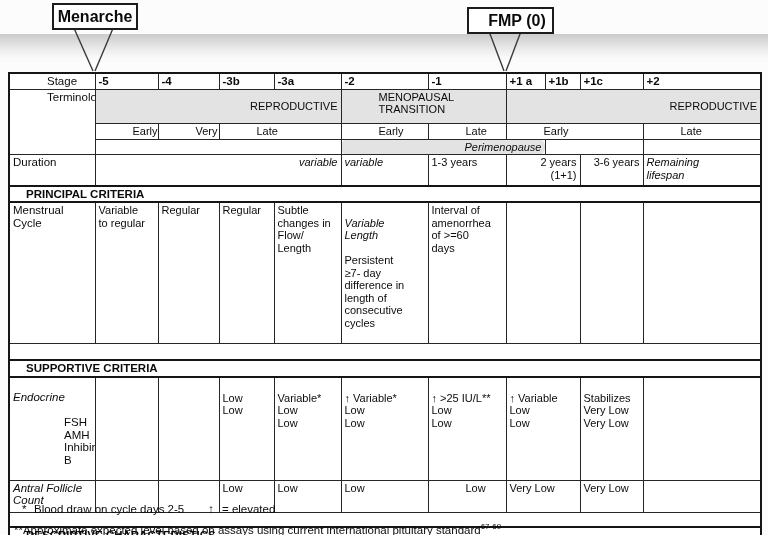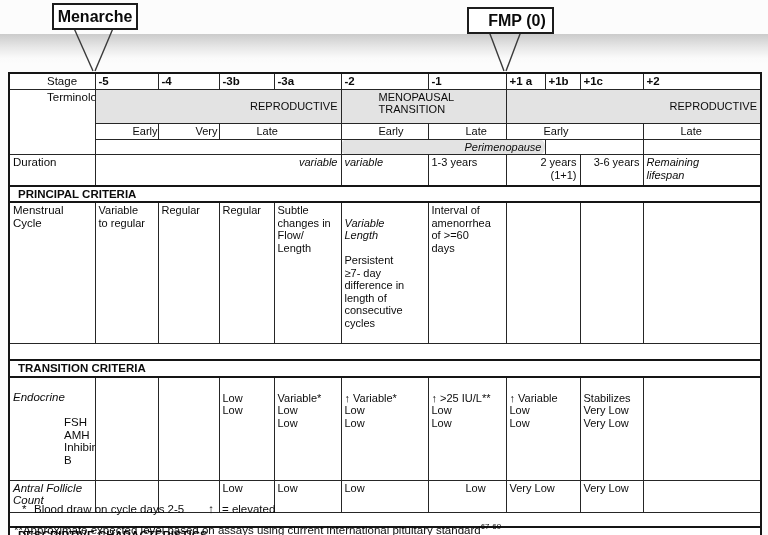--- a/index.html
+++ b/index.html
@@ -16,21 +16,21 @@
         table-layout:fixed;background:#fff;border:2px solid #151515;}
   td{border:1px solid #262626;font-size:11px;line-height:12.5px;padding:1px 3px;
      vertical-align:top;white-space:pre-line;overflow:hidden;}
   .lbl{font-size:11.5px;}
   .b{font-weight:400;padding-left:37px;}
   .i{font-style:italic;border-radius:7px;}
   .c{text-align:right;}
   .vm{vertical-align:middle;}
   .sh{background:#e3e3e3;}
   .stage{font-weight:700;font-size:11.5px;}
-  .band{font-weight:700;font-size:11.5px;vertical-align:middle;padding-left:8px;
+  .band{font-weight:700;font-size:11.5px;vertical-align:middle;padding-left:16px;
         border-top:2px solid #151515;border-bottom:2px solid #151515;}
   .padtop{padding-top:14px;}
   .blk{display:block;white-space:pre-line;}
   .ind{padding-left:8px;margin-left:43px;}
   .fn{position:absolute;font-size:11.5px;line-height:13px;white-space:nowrap;}
   #fn1{left:22px;top:503px;}
   #fn2{left:14px;top:520px;text-align:right;}
   .fn .star{display:inline-block;width:12px;}
   .fn .arrow{margin-left:24px;font-weight:700;}
   .fn .eq{margin-left:8px;}
@@ -156,21 +156,21 @@
       <td colspan="2"></td>
       <td></td>
       <td></td>
     </tr>
 
     <tr style="height:17px">
       <td colspan="11"></td>
     </tr>
 
     <tr style="height:16px">
-      <td class="band" colspan="11">TRANSITION CRITERIA</td>
+      <td class="band" colspan="11">SUPPORTIVE CRITERIA</td>
     </tr>
 
     <tr style="height:53px">
       <td class="lbl">
         <span class="blk i">Endocrine</span>
         <span class="blk ind">FSH
 AMH
 Inhibin B</span>
       </td>
       <td></td>

